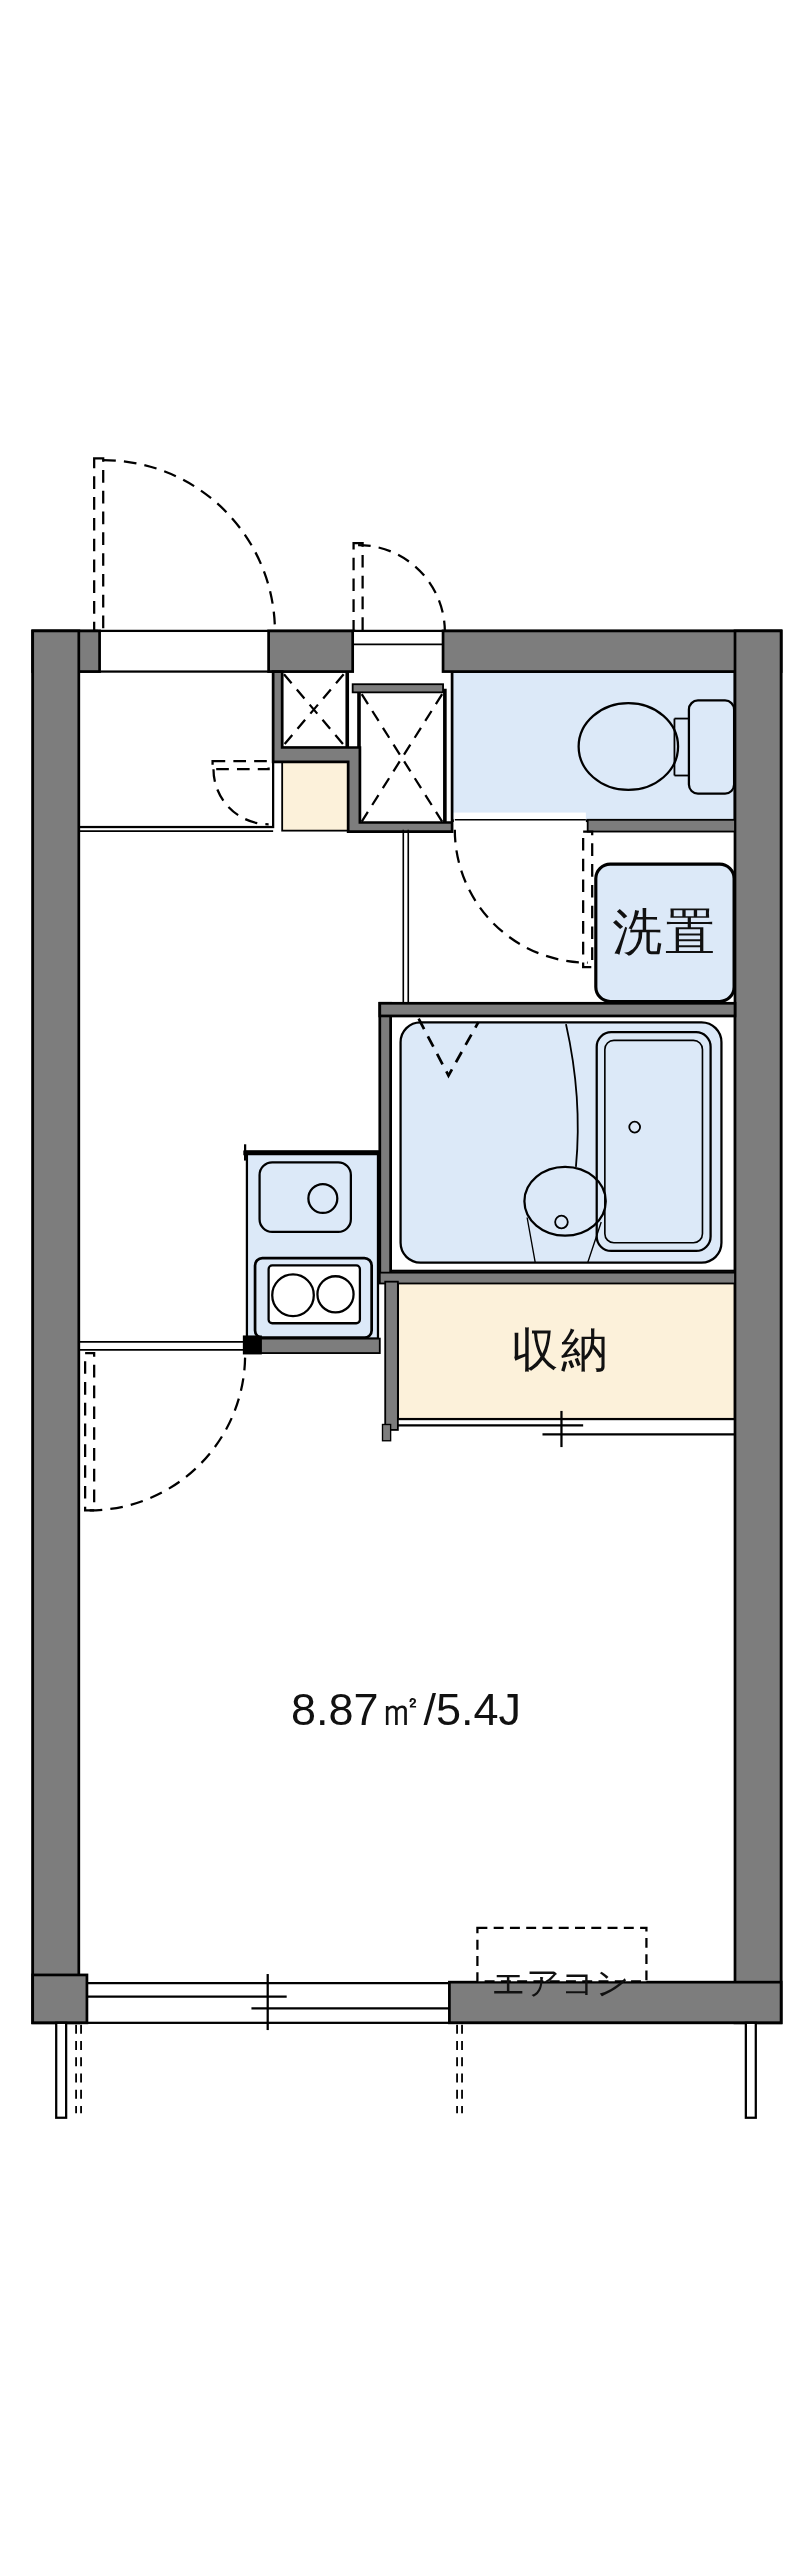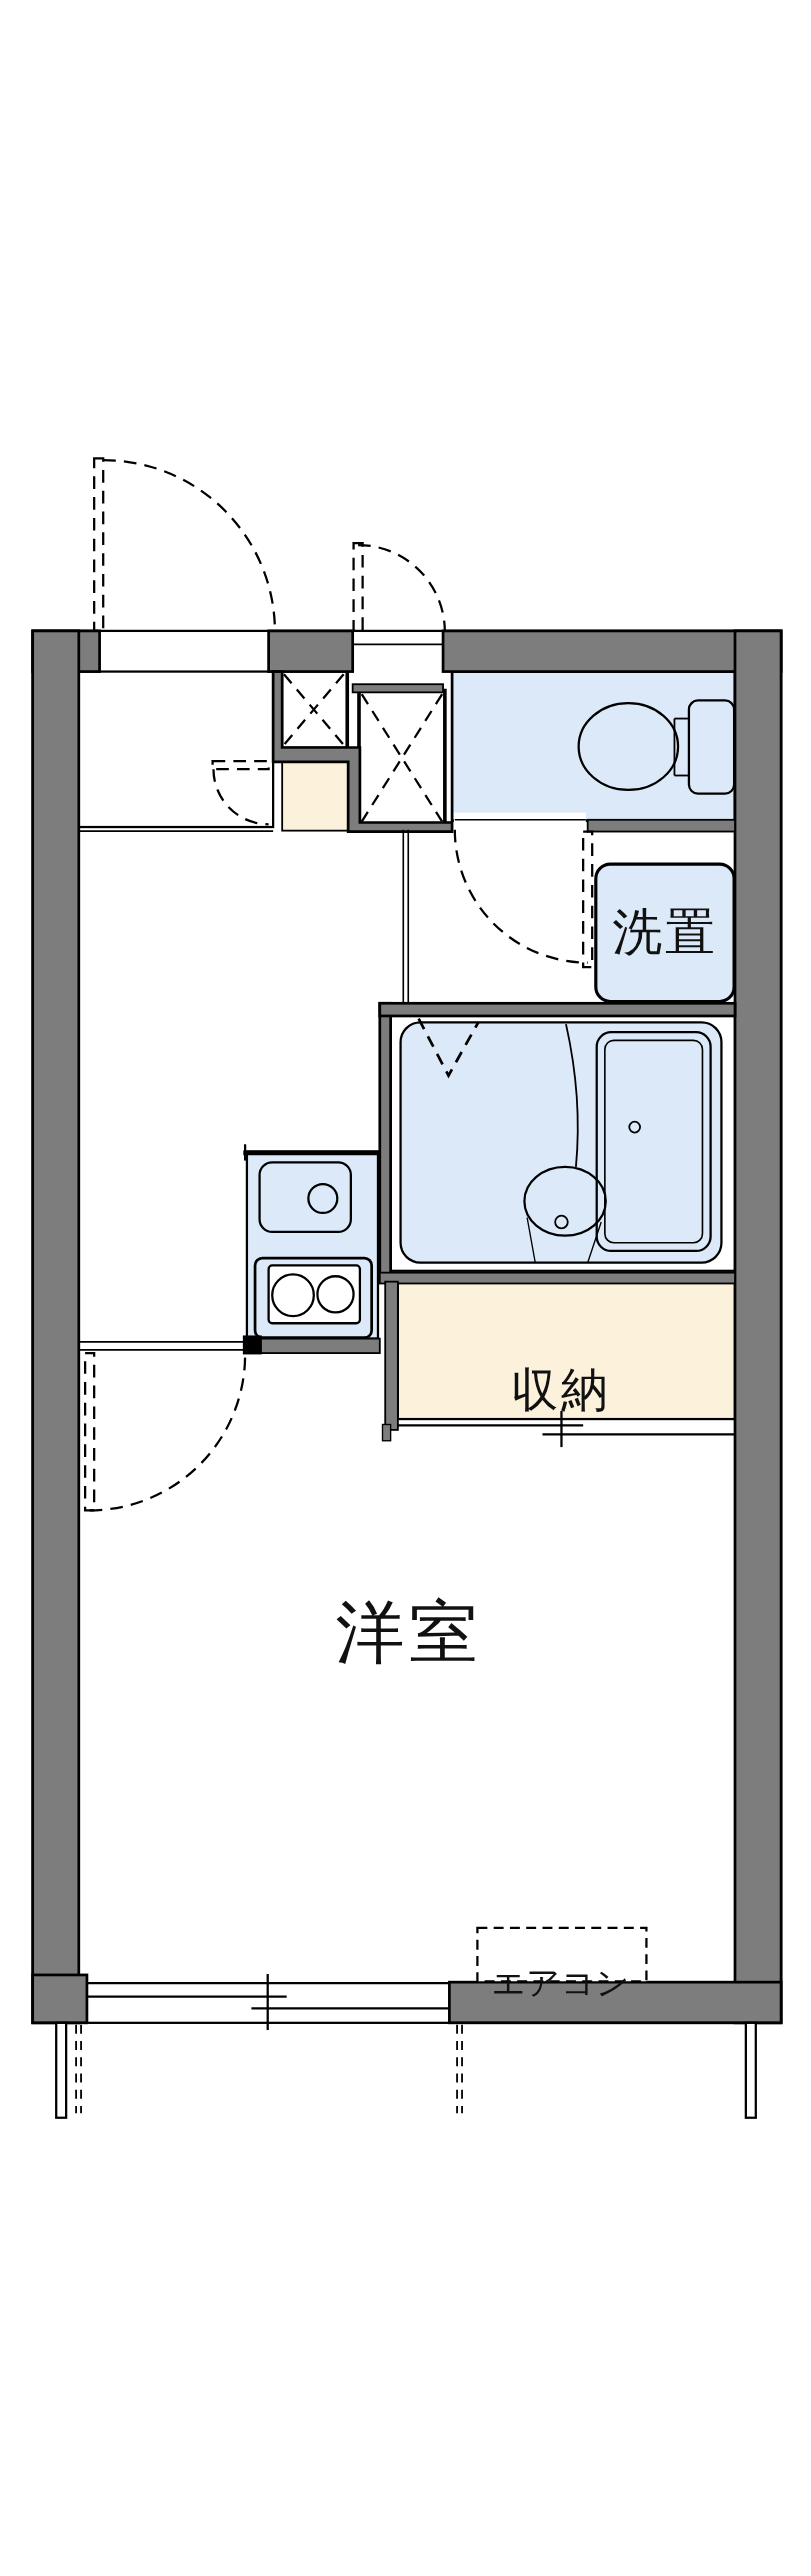--- a/index.html
+++ b/index.html
@@ -13,21 +13,21 @@
   .plan-svg{position:absolute;left:0;top:0;}
   .lbl{
     position:absolute;
     transform:translate(-50%,-50%);
     color:#111111;
     white-space:nowrap;
     font-family:"Liberation Sans","DejaVu Sans",sans-serif;
     line-height:1;
   }
   .lbl-washer{left:665px;top:932px;font-size:50px;letter-spacing:2.7px;}
-  .lbl-storage{left:561px;top:1349px;font-size:47px;letter-spacing:2.7px;margin-top:40px;}
+  .lbl-storage{left:561px;top:1349px;font-size:47px;letter-spacing:2.7px;}
   .lbl-living{left:409px;top:1632px;font-size:69px;letter-spacing:4.5px;}
   .lbl-area{left:406px;top:1709px;font-size:45px;}
   .lbl-aircon{left:561px;top:1982px;font-size:33px;letter-spacing:0.9px;}
 </style>
 </head>
 <body>
 
 <div class="canvas">
 
 <svg class="plan-svg" width="812" height="2576" viewBox="0 0 898 2850">
@@ -169,16 +169,16 @@
     <line x1="746" y1="795" x2="762" y2="795" stroke-width="2"></line>
     <line x1="746" y1="858" x2="762" y2="858" stroke-width="2"></line>
     <line x1="746" y1="795" x2="746" y2="858" stroke-width="2"></line>
   </g>
 
   <rect x="528" y="2133" width="187" height="59" fill="#ffffff" stroke="#000" stroke-width="2.5" stroke-dasharray="11 7"></rect>
 </svg>
 
   <div class="lbl lbl-washer">洗置</div>
   <div class="lbl lbl-storage">収納</div>
-  <div class="lbl lbl-living">洋室</div>
+  <div class="lbl lbl-area">8.87㎡/5.4J</div>
   <div class="lbl lbl-aircon">エアコン</div>
 </div>
 
 
 </body></html>

